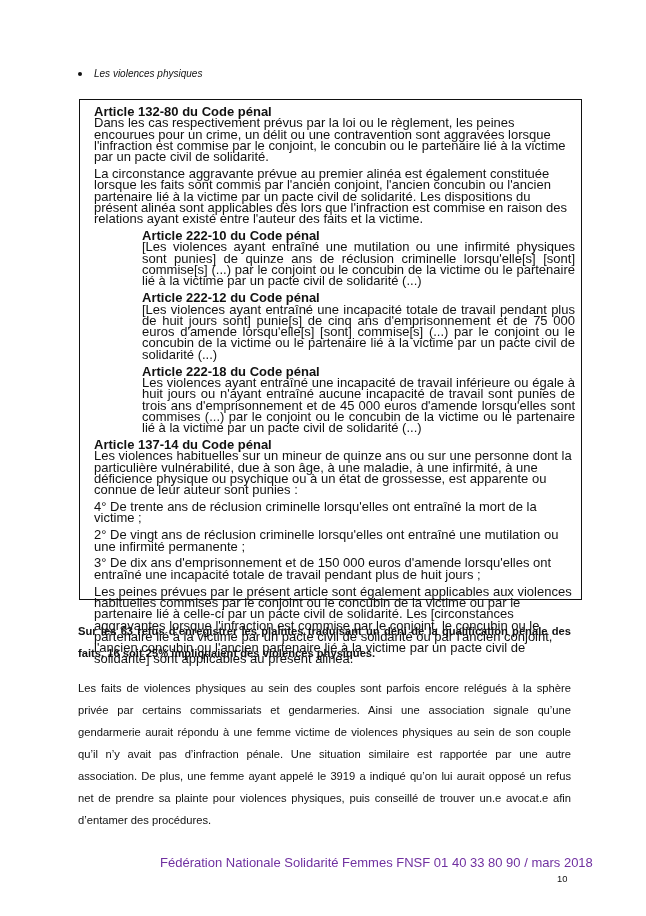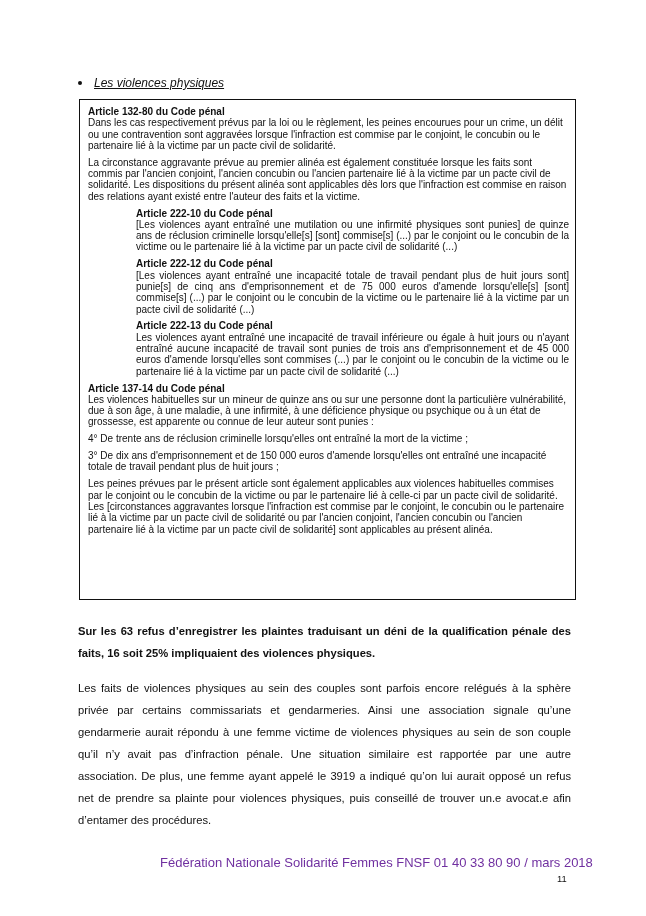--- a/index.html
+++ b/index.html
@@ -1,23 +1,23 @@
 <!DOCTYPE html>
 <html><head>
 <meta charset="utf-8">
 <style>
   html, body { margin: 0; padding: 0; background: #ffffff; }
   body { width: 646px; height: 916px; position: relative; overflow: hidden;
          font-family: "Liberation Sans", "DejaVu Sans", sans-serif; color: #111; }
-  .bullet-heading { position: absolute; left: 78px; top: 76px; font-size: 12px; font-style: italic;
-                    display: flex; align-items: center; text-decoration: underline; }
+  .bullet-heading { position: absolute; left: 78px; top: 68px; font-size: 10px; font-style: italic;
+                    display: flex; align-items: center; }
   .bullet-heading .dot { display: inline-block; width: 4px; height: 4px; background: #111; border-radius: 50%;
                          margin-right: 12px; }
   .law-box { position: absolute; left: 79px; top: 99px; width: 481px; height: 493px;
-             border: 1.3px solid #111; padding: 6px 6px 0 8px; font-size: 10px; line-height: 11.3px; }
+             border: 1.3px solid #111; padding: 6px 6px 0 14px; font-size: 13px; line-height: 11.3px; }
   .law-box .title { font-weight: bold; }
   .law-box p { margin: 0 0 5.6px 0; }
   .law-box p.just { text-align: justify; margin-left: 48px; }
   .article { margin-bottom: 0; }
   .main-text { position: absolute; left: 78px; width: 493px; font-size: 11.2px; line-height: 22px; text-align: justify; }
   .main-text p { margin: 0 0 13px 0; }
   .main-text .bold { font-weight: bold; }
   .footer { position: absolute; left: 160px; top: 855px; font-size: 13px; color: #7030A0; }
   .page-num { position: absolute; left: 557px; top: 873px; font-size: 9.4px; color: #111; }
 </style>
@@ -48,35 +48,36 @@
 
   <div class="article">
     <p class="just">
       <span class="title">Article 222-12 du Code pénal</span><br>
       <span>[Les violences ayant entraîné une incapacité totale de travail pendant plus de huit jours sont] punie[s] de cinq ans d'emprisonnement et de 75 000 euros d'amende lorsqu'elle[s] [sont] commise[s] (...) par le conjoint ou le concubin de la victime ou le partenaire lié à la victime par un pacte civil de solidarité (...)</span>
     </p>
   </div>
 
   <div class="article">
     <p class="just">
-      <span class="title">Article 222-13 du Code pénal</span><br>
+      <span class="title">Article 222-18 du Code pénal</span><br>
       <span>Les violences ayant entraîné une incapacité de travail inférieure ou égale à huit jours ou n'ayant entraîné aucune incapacité de travail sont punies de trois ans d'emprisonnement et de 45 000 euros d'amende lorsqu'elles sont commises (...) par le conjoint ou le concubin de la victime ou le partenaire lié à la victime par un pacte civil de solidarité (...)</span>
     </p>
   </div>
 
   <div class="article">
     <p>
       <span class="title">Article 137-14 du Code pénal</span><br>
       <span>Les violences habituelles sur un mineur de quinze ans ou sur une personne dont la particulière vulnérabilité, due à son âge, à une maladie, à une infirmité, à une déficience physique ou psychique ou à un état de grossesse, est apparente ou connue de leur auteur sont punies :</span>
     </p>
     <p>4° De trente ans de réclusion criminelle lorsqu'elles ont entraîné la mort de la victime ;</p>
+    <p>2° De vingt ans de réclusion criminelle lorsqu'elles ont entraîné une mutilation ou une infirmité permanente ;</p>
     <p>3° De dix ans d'emprisonnement et de 150 000 euros d'amende lorsqu'elles ont entraîné une incapacité totale de travail pendant plus de huit jours ;</p>
     <p>Les peines prévues par le présent article sont également applicables aux violences habituelles commises par le conjoint ou le concubin de la victime ou par le partenaire lié à celle-ci par un pacte civil de solidarité. Les [circonstances aggravantes lorsque l'infraction est commise par le conjoint, le concubin ou le partenaire lié à la victime par un pacte civil de solidarité ou par l'ancien conjoint, l'ancien concubin ou l'ancien partenaire lié à la victime par un pacte civil de solidarité] sont applicables au présent alinéa.</p>
   </div>
 </div>
 
 <div class="main-text" style="top: 620px;">
   <p class="bold">Sur les 63 refus d’enregistrer les plaintes traduisant un déni de la qualification pénale des faits, 16 soit 25% impliquaient des violences physiques.</p>
   <p>Les faits de violences physiques au sein des couples sont parfois encore relégués à la sphère privée par certains commissariats et gendarmeries. Ainsi une association signale qu’une gendarmerie aurait répondu à une femme victime de violences physiques au sein de son couple qu’il n’y avait pas d’infraction pénale. Une situation similaire est rapportée par une autre association. De plus, une femme ayant appelé le 3919 a indiqué qu’on lui aurait opposé un refus net de prendre sa plainte pour violences physiques, puis conseillé de trouver un.e avocat.e afin d’entamer des procédures.</p>
 </div>
 
 <div class="footer" style="color: rgb(112, 48, 160);">Fédération Nationale Solidarité Femmes FNSF 01 40 33 80 90 / mars 2018</div>
-<div class="page-num">11</div>
+<div class="page-num">10</div>
 
 </body></html>

